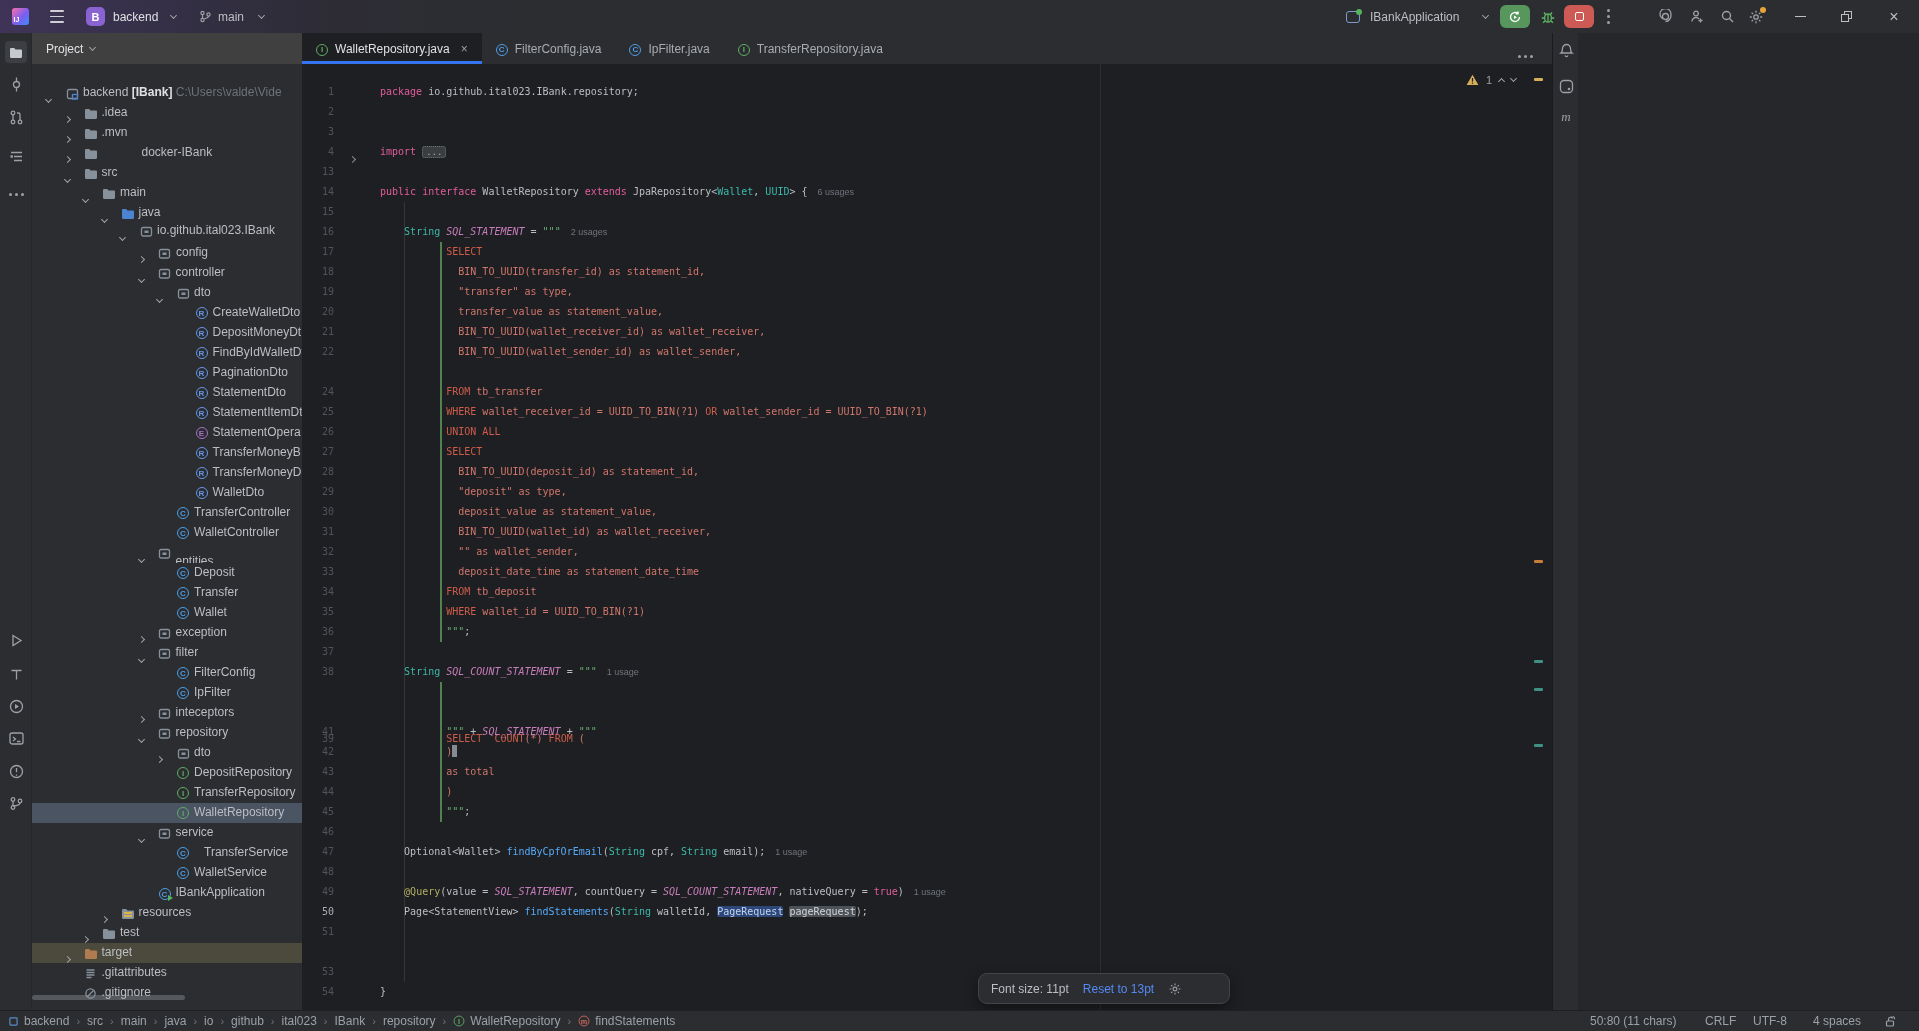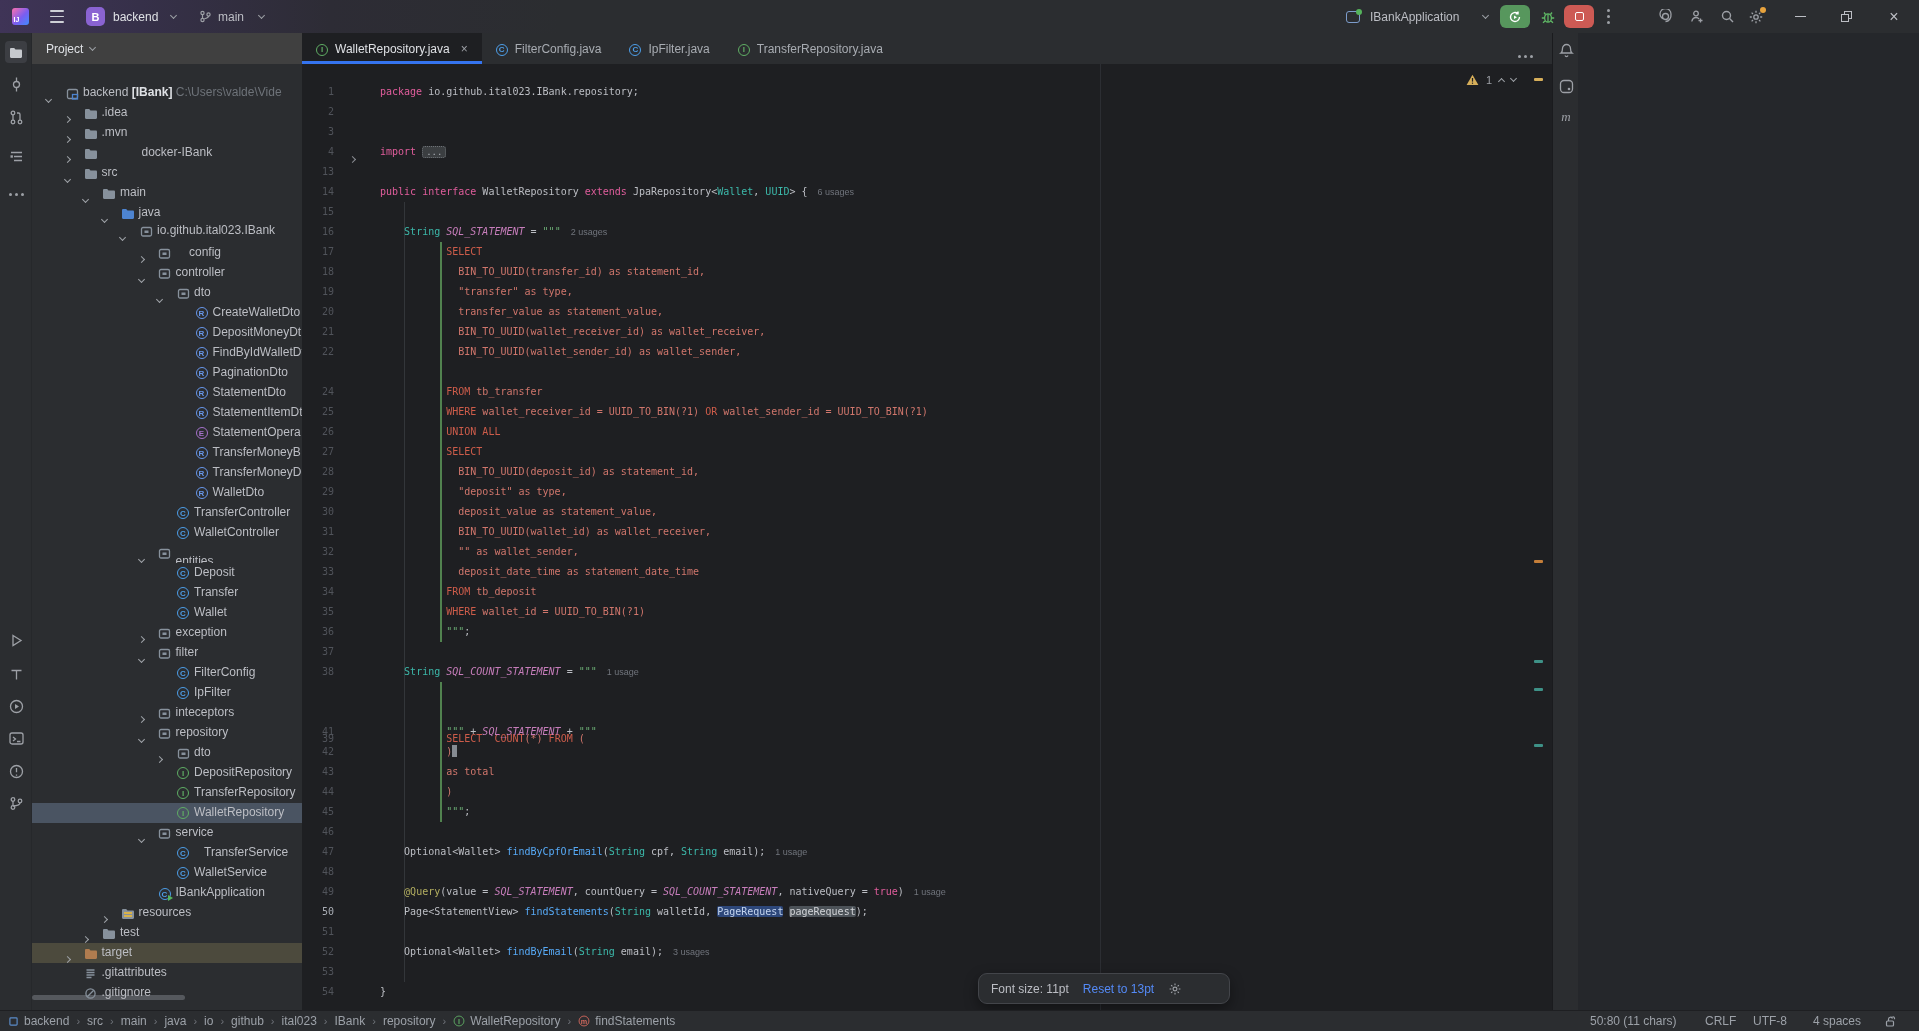--- a/index.html
+++ b/index.html
@@ -370,21 +370,21 @@
       <span class="lbl" style="position:absolute;left:125px;top:2px;"><span>io.github.ital023.IBank</span><b></b><span class="path"></span></span>
     </div>
     <div class="trow" style="top: 179px;">
       <span class="tchev" style="left:106.5px"><span class="chev r"></span></span>
       <span class="ticon" style="left:125.5px">
         <svg width="13" height="13" viewBox="0 0 13 13" fill="none" stroke="currentColor" stroke-width="1.3">
           <rect x="1.5" y="2.5" width="10" height="8.5" rx="1.5" stroke="#87919c"></rect>
           <rect x="4.5" y="5.5" width="4" height="2.5" fill="#87919c" stroke="none"></rect>
         </svg>
       </span>
-      <span class="lbl" style="position:absolute;left:157px;top:2px;text-align:right;"><span>config</span><b></b><span class="path"></span></span>
+      <span class="lbl" style="position:absolute;left:144px;top:2px;text-align:right;"><span>config</span><b></b><span class="path"></span></span>
     </div>
     <div class="trow" style="top: 199px;">
       <span class="tchev" style="left:106.5px"><span class="chev"></span></span>
       <span class="ticon" style="left:125.5px">
         <svg width="13" height="13" viewBox="0 0 13 13" fill="none" stroke="currentColor" stroke-width="1.3">
           <rect x="1.5" y="2.5" width="10" height="8.5" rx="1.5" stroke="#87919c"></rect>
           <rect x="4.5" y="5.5" width="4" height="2.5" fill="#87919c" stroke="none"></rect>
         </svg>
       </span>
       <span class="lbl" style="position:absolute;left:143.5px;top:2px;"><span>controller</span><b></b><span class="path"></span></span>
@@ -722,21 +722,20 @@
     <div class="crow" style="top: 678px;"><span class="ln">42</span><span class="codetext"><span class="sp">           </span><span class="sq">)</span><span class="caret"></span></span></div>
     <div class="crow" style="top: 698px;"><span class="ln">43</span><span class="codetext"><span class="sp">           </span><span class="sq">as total</span></span></div>
     <div class="crow" style="top: 718px;"><span class="ln">44</span><span class="codetext"><span class="sp">           </span><span class="sq">)</span></span></div>
     <div class="crow" style="top: 738px;"><span class="ln">45</span><span class="codetext"><span class="sp">           </span><span class="ss">"""</span><span class="sp">;</span></span></div>
     <div class="crow" style="top: 758px;"><span class="ln">46</span><span class="codetext"></span></div>
     <div class="crow" style="top: 778px;"><span class="ln">47</span><span class="codetext"><span class="sp">    Optional&lt;Wallet&gt; </span><span class="sm">findByCpfOrEmail</span><span class="sp">(</span><span class="st">String</span><span class="sp"> cpf, </span><span class="st">String</span><span class="sp"> email);</span><span class="inlay">1 usage</span></span></div>
     <div class="crow" style="top: 798px;"><span class="ln">48</span><span class="codetext"></span></div>
     <div class="crow" style="top: 818px;"><span class="ln">49</span><span class="codetext"><span class="sp">    </span><span class="sa">@Query</span><span class="sp">(value = </span><span class="sc">SQL_STATEMENT</span><span class="sp">, countQuery = </span><span class="sc">SQL_COUNT_STATEMENT</span><span class="sp">, nativeQuery = </span><span class="sk">true</span><span class="sp">)</span><span class="inlay">1 usage</span></span></div>
     <div class="crow" style="top: 838px;"><span class="ln cur">50</span><span class="codetext"><span class="sp">    Page&lt;StatementView&gt; </span><span class="sm">findStatements</span><span class="sp">(</span><span class="st">String</span><span class="sp"> walletId, </span><span class="sB">PageRequest</span><span class="sp"> </span><span class="sG">pageRequest</span><span class="sp">);</span></span></div>
     <div class="crow" style="top: 858px;"><span class="ln">51</span><span class="codetext"></span></div>
-    <div class="crow" style="top: 878px;"><span class="ln">52</span><span class="codetext"><span class="sp">    Optional&lt;Wallet&gt; </span><span class="sm">findByEmail</span><span class="sp">(</span><span class="st">String</span><span class="sp"> email);</span><span class="inlay">3 usages</span></span></div>
     <div class="crow" style="top: 898px;"><span class="ln">53</span><span class="codetext"></span></div>
     <div class="crow" style="top: 918px;"><span class="ln">54</span><span class="codetext"><span class="sp">}</span></span></div>
   </div>
 
 <div id="statusbar">
   <div id="crumbs">
       <span style="display: inline-flex; align-items: center; gap: 5px;">
         <span style="display:inline-flex;transform:scale(.9);">
           <svg width="11" height="11" viewBox="0 0 11 11" fill="none" stroke="currentColor" stroke-width="1.3">
             <rect x="1.5" y="1.5" width="8" height="8" rx="1" stroke="#5b8cc9"></rect>

